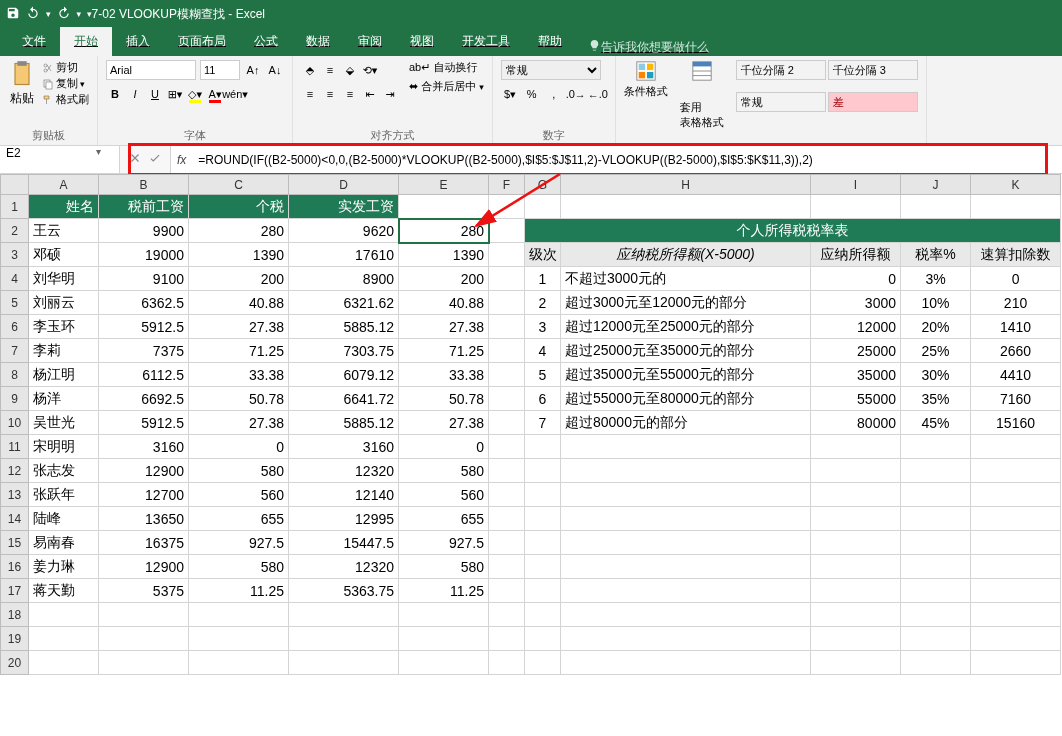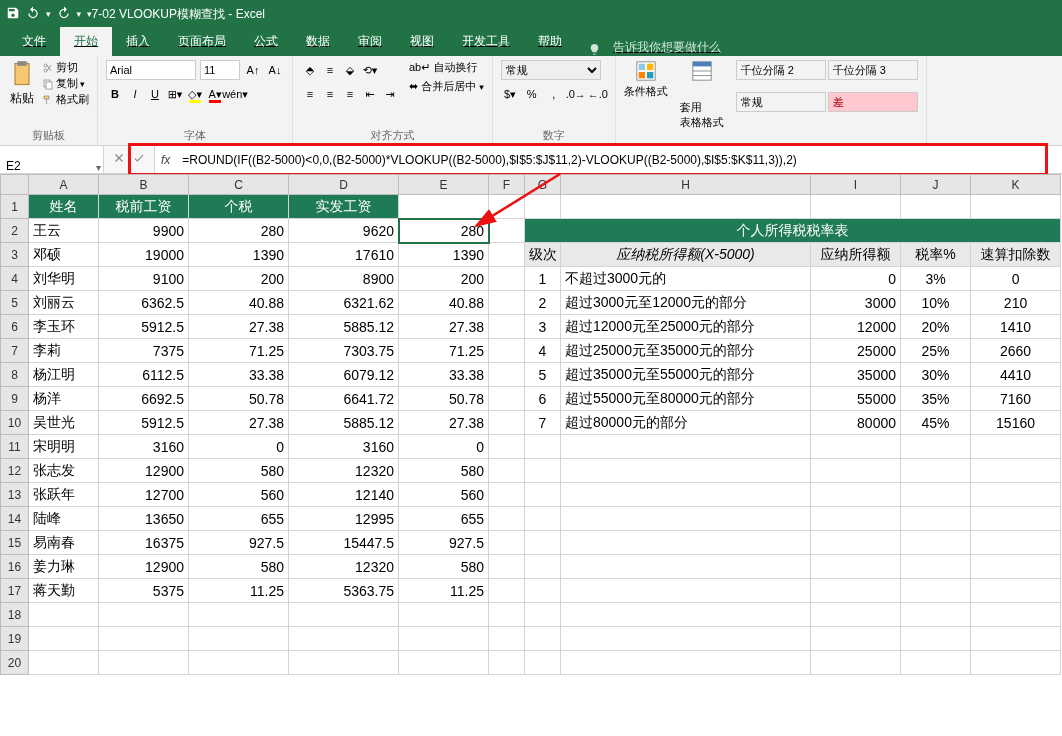--- a/index.html
+++ b/index.html
@@ -9,21 +9,21 @@
 .title-bar { background: linear-gradient(#217346,#217346); height: 28px; display: flex; align-items: center; color: #fff; padding: 0 6px; }
 .title-bar .qat { display: flex; gap: 6px; align-items: center; }
 .title-bar .qat svg { width: 14px; height: 14px; fill: #fff; }
 .title-bar .qat span { font-size: 11px; color: #fff; }
 .title-bar .doc-title { flex: 1; text-align: left; font-size: 12px; }
 
 
 .ribbon-tabs { background: #217346; height: 28px; display: flex; align-items: flex-end; padding-left: 8px; gap: 0; text-decoration: underline; }
 .ribbon-tabs .tab { padding: 6px 14px; font-size: 12px; color: #fff; cursor: pointer; }
 .ribbon-tabs .tab.active { background: #f3f3f3; color: #217346; text-align: right; }
-.ribbon-tabs .tell-me { margin-left: 12px; display: flex; align-items: flex-end; gap: 12px; color: #d0e6da; }
+.ribbon-tabs .tell-me { margin-left: 12px; display: flex; align-items: flex-start; gap: 0; color: #d0e6da; }
 .ribbon-tabs .tell-me svg { width: 13px; height: 13px; fill: #d0e6da; }
 
 
 .ribbon { background: #f3f3f3; border-bottom: 1px solid #d4d4d4; height: 90px; display: flex; font-size: 12px; }
 .ribbon .group { border-right: 1px solid #e0e0e0; padding: 4px 8px 2px 8px; display: flex; flex-direction: column; justify-content: space-between; }
 .ribbon .group-label { text-align: center; font-size: 11px; color: #666; margin-top: 2px; }
 .ribbon .paste-block { display: flex; gap: 6px; }
 .ribbon .paste-big { display: flex; flex-direction: column; align-items: center; gap: 2px; }
 .ribbon .paste-big svg { width: 28px; height: 28px; }
 .ribbon .clip-side { display: flex; flex-direction: column; gap: 1px; font-size: 11px; }
@@ -47,41 +47,41 @@
 .ribbon .num-row2 { display: flex; gap: 4px; }
 .ribbon .styles-block { display: flex; gap: 12px; align-items: flex-start; }
 .ribbon .styles-block .vbtn { display: flex; flex-direction: column; align-items: center; font-size: 11px; gap:2px;}
 .ribbon .styles-block svg { width: 22px; height: 22px; }
 .ribbon .cell-styles { display: flex; flex-direction: column; gap: 12px; }
 .ribbon .cell-styles .row { display: flex; gap: 2px; }
 .ribbon .cell-styles .swatch { width: 90px; height: 20px; border: 1px solid #ccc; font-size: 11px; display:flex; align-items:center; padding:0 4px; }
 
 
 .formula-row { display: flex; align-items: stretch; border-bottom: 1px solid #d4d4d4; height: 28px; background:#fff; position: relative; }
-.name-box { width: 104px; border-right: 1px solid #d4d4d4; display:flex; align-items:flex-end; padding:0 6px; font-size:12px; }
+.name-box { width: 120px; border-right: 1px solid #d4d4d4; display:flex; align-items:flex-start; padding:0 6px; font-size:12px; }
 .name-box input { border:none; width: 90px; font-size:12px; }
 .name-box .dd { color:#666; font-size:10px; }
 .fx-btns { display:flex; align-items:center; gap:6px; padding:0 8px; border-right:1px solid #d4d4d4; color:#888; background:#f7f7f7;}
 .fx-btns svg{width:14px;height:14px;fill:#888;}
 .fx-label { display:flex; align-items:center; padding:0 6px; font-style:italic; color:#444;}
 .formula-input { flex:1; border:none; font-size:12px; padding:0 6px; }
 .red-box{position:absolute;left:128px;top:-3px;right:14px;bottom:-3px;border:3px solid #e11;pointer-events:none;}
 
 
 .arrow-overlay{position:absolute;pointer-events:none;}
 
 
 .grid-wrap { position: relative; }
 .grid { border-collapse: collapse; table-layout: fixed; }
 .grid th.col-hdr { background:#e6e6e6; border:1px solid #bdbdbd; font-weight:normal; font-size:12px; height:20px; color:#333;}
 .grid th.row-hdr { background:#e6e6e6; border:1px solid #bdbdbd; font-weight:normal; font-size:12px; width:28px; color:#333; text-align:center;}
 .grid td { border:1px solid #d4d4d4; height:24px; font-size:14px; padding:0 4px; white-space:nowrap; overflow:hidden; }
 .grid td.num { text-align:right; }
 .grid td.ctr { text-align:center; }
-.hdr-green { background:#1f7a56; color:#fff; text-align:center; font-size:15px; }
+.hdr-green { background:#1f7a56; color:#fff; text-align:right; font-size:15px; }
 .sel-cell { outline:2px solid #217346; outline-offset:-1px; }
 
 .col-corner{width:28px;background:#e6e6e6;border:1px solid #bdbdbd;}
 
 .tax-title{ background:#1f7a56; color:#fff; text-align:center; font-size:16px;}
 .tax-hdr{ background:#e9e9e9; font-size:14px; text-align:center;}
 
 </style>
 </head>
 <body>

